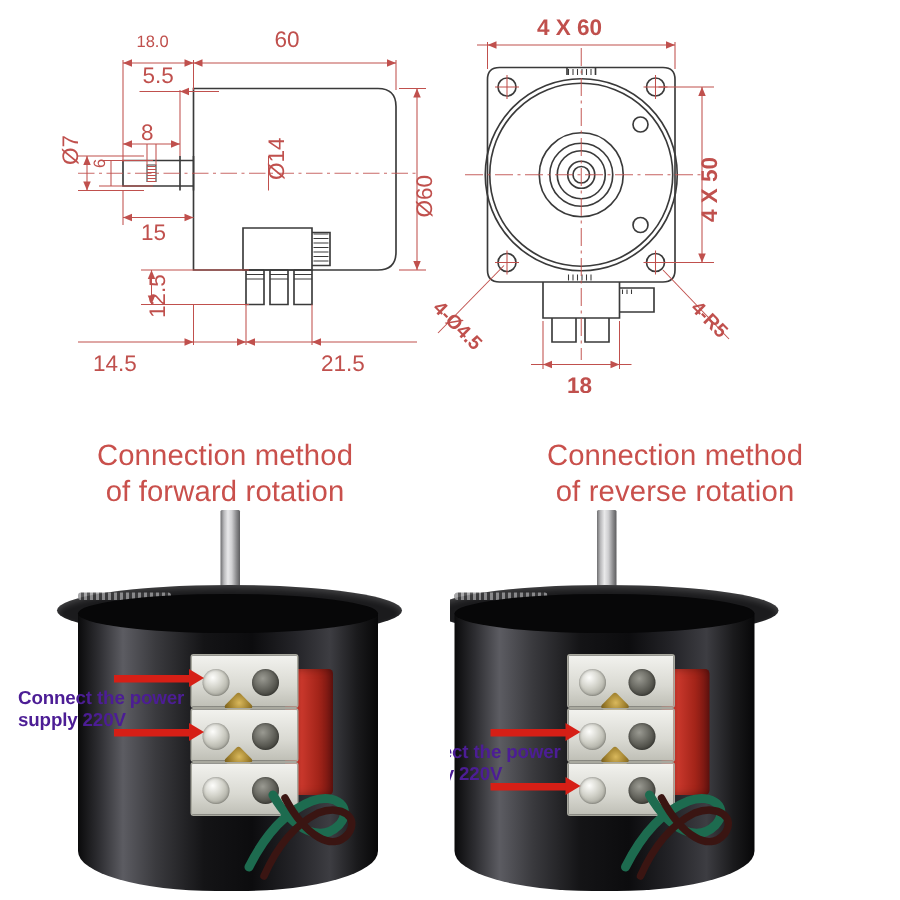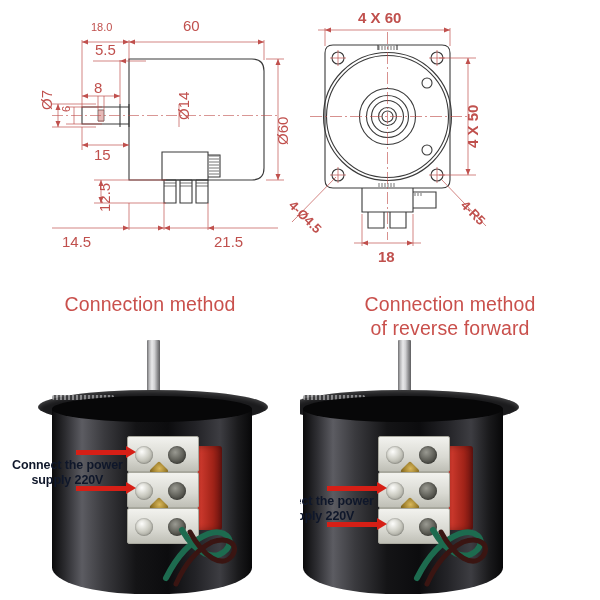--- a/index.html
+++ b/index.html
@@ -59,22 +59,22 @@
         transform:rotate(45deg);}
   .cap{position:absolute;border-radius:3px;
         background:linear-gradient(to right,#8f1d17,#c8372b 35%,#a32419 70%,#6d1410);
         box-shadow:inset 0 0 6px rgba(0,0,0,.35);}
 
   
   .arrow{position:absolute;height:5px;background:#d61f16;}
   .arrow:after{content:"";position:absolute;right:-8px;top:-4px;
         border-left:10px solid #d61f16;border-top:6px solid transparent;
         border-bottom:6px solid transparent;}
-  .caption{position:absolute;color:#0f172a;font-size:12.5px;line-height:15px;
-        font-weight:bold;letter-spacing:-.1px;text-align:center;}
+  .caption{position:absolute;color:#4c1d95;font-size:12.5px;line-height:15px;
+        font-weight:bold;letter-spacing:-.1px;}
   .caption span{display:block;white-space:nowrap;}
 </style>
 </head>
 <body>
 
 <div id="page">
 
   <div class="tech">
 
     <div class="draw" style="left:0;top:0;padding-left:16px;">
@@ -278,20 +278,21 @@
         <text class="dimtxt" x="78" y="262">18</text>
       </svg>
     </div>
   </div>
 
   <div class="photos">
 
     <div class="panel left">
       <div class="ptitle">
         <span>Connection method</span>
+        <span>of forward rotation</span>
       </div>
 
       <div class="motor" style="left:0;top:0;width:300px;height:338px;">
 
         <div class="shaft" style="left:147px;top:78px;width:13px;height:68px;"></div>
         <div class="hub" style="left:142px;top:133px;width:23px;height:20px;"></div>
 
         <div class="flange" style="left:38px;top:128px;width:230px;height:34px;"></div>
         <div class="ribs" style="left:52px;top:133px;width:62px;"></div>
 
@@ -328,21 +329,21 @@
 
       <div class="caption" style="left:12px;top:196px;">
         <span>Connect the power</span>
         <span>supply 220V</span>
       </div>
     </div>
 
     <div class="panel right">
       <div class="ptitle">
         <span>Connection method</span>
-        <span>of reverse forward</span>
+        <span>of reverse rotation</span>
       </div>
 
       <div class="motor" style="left:0;top:0;width:300px;height:338px;">
         <div class="shaft" style="left:98px;top:78px;width:13px;height:68px;"></div>
         <div class="hub" style="left:93px;top:133px;width:23px;height:20px;"></div>
         <div class="flange" style="left:-11px;top:128px;width:230px;height:34px;"></div>
         <div class="ribs" style="left:3px;top:133px;width:62px;"></div>
         <div class="body" style="left:3px;top:142px;width:200px;height:190px;"></div>
         <div class="body-top" style="left:3px;top:134px;width:200px;height:26px;"></div>
 

